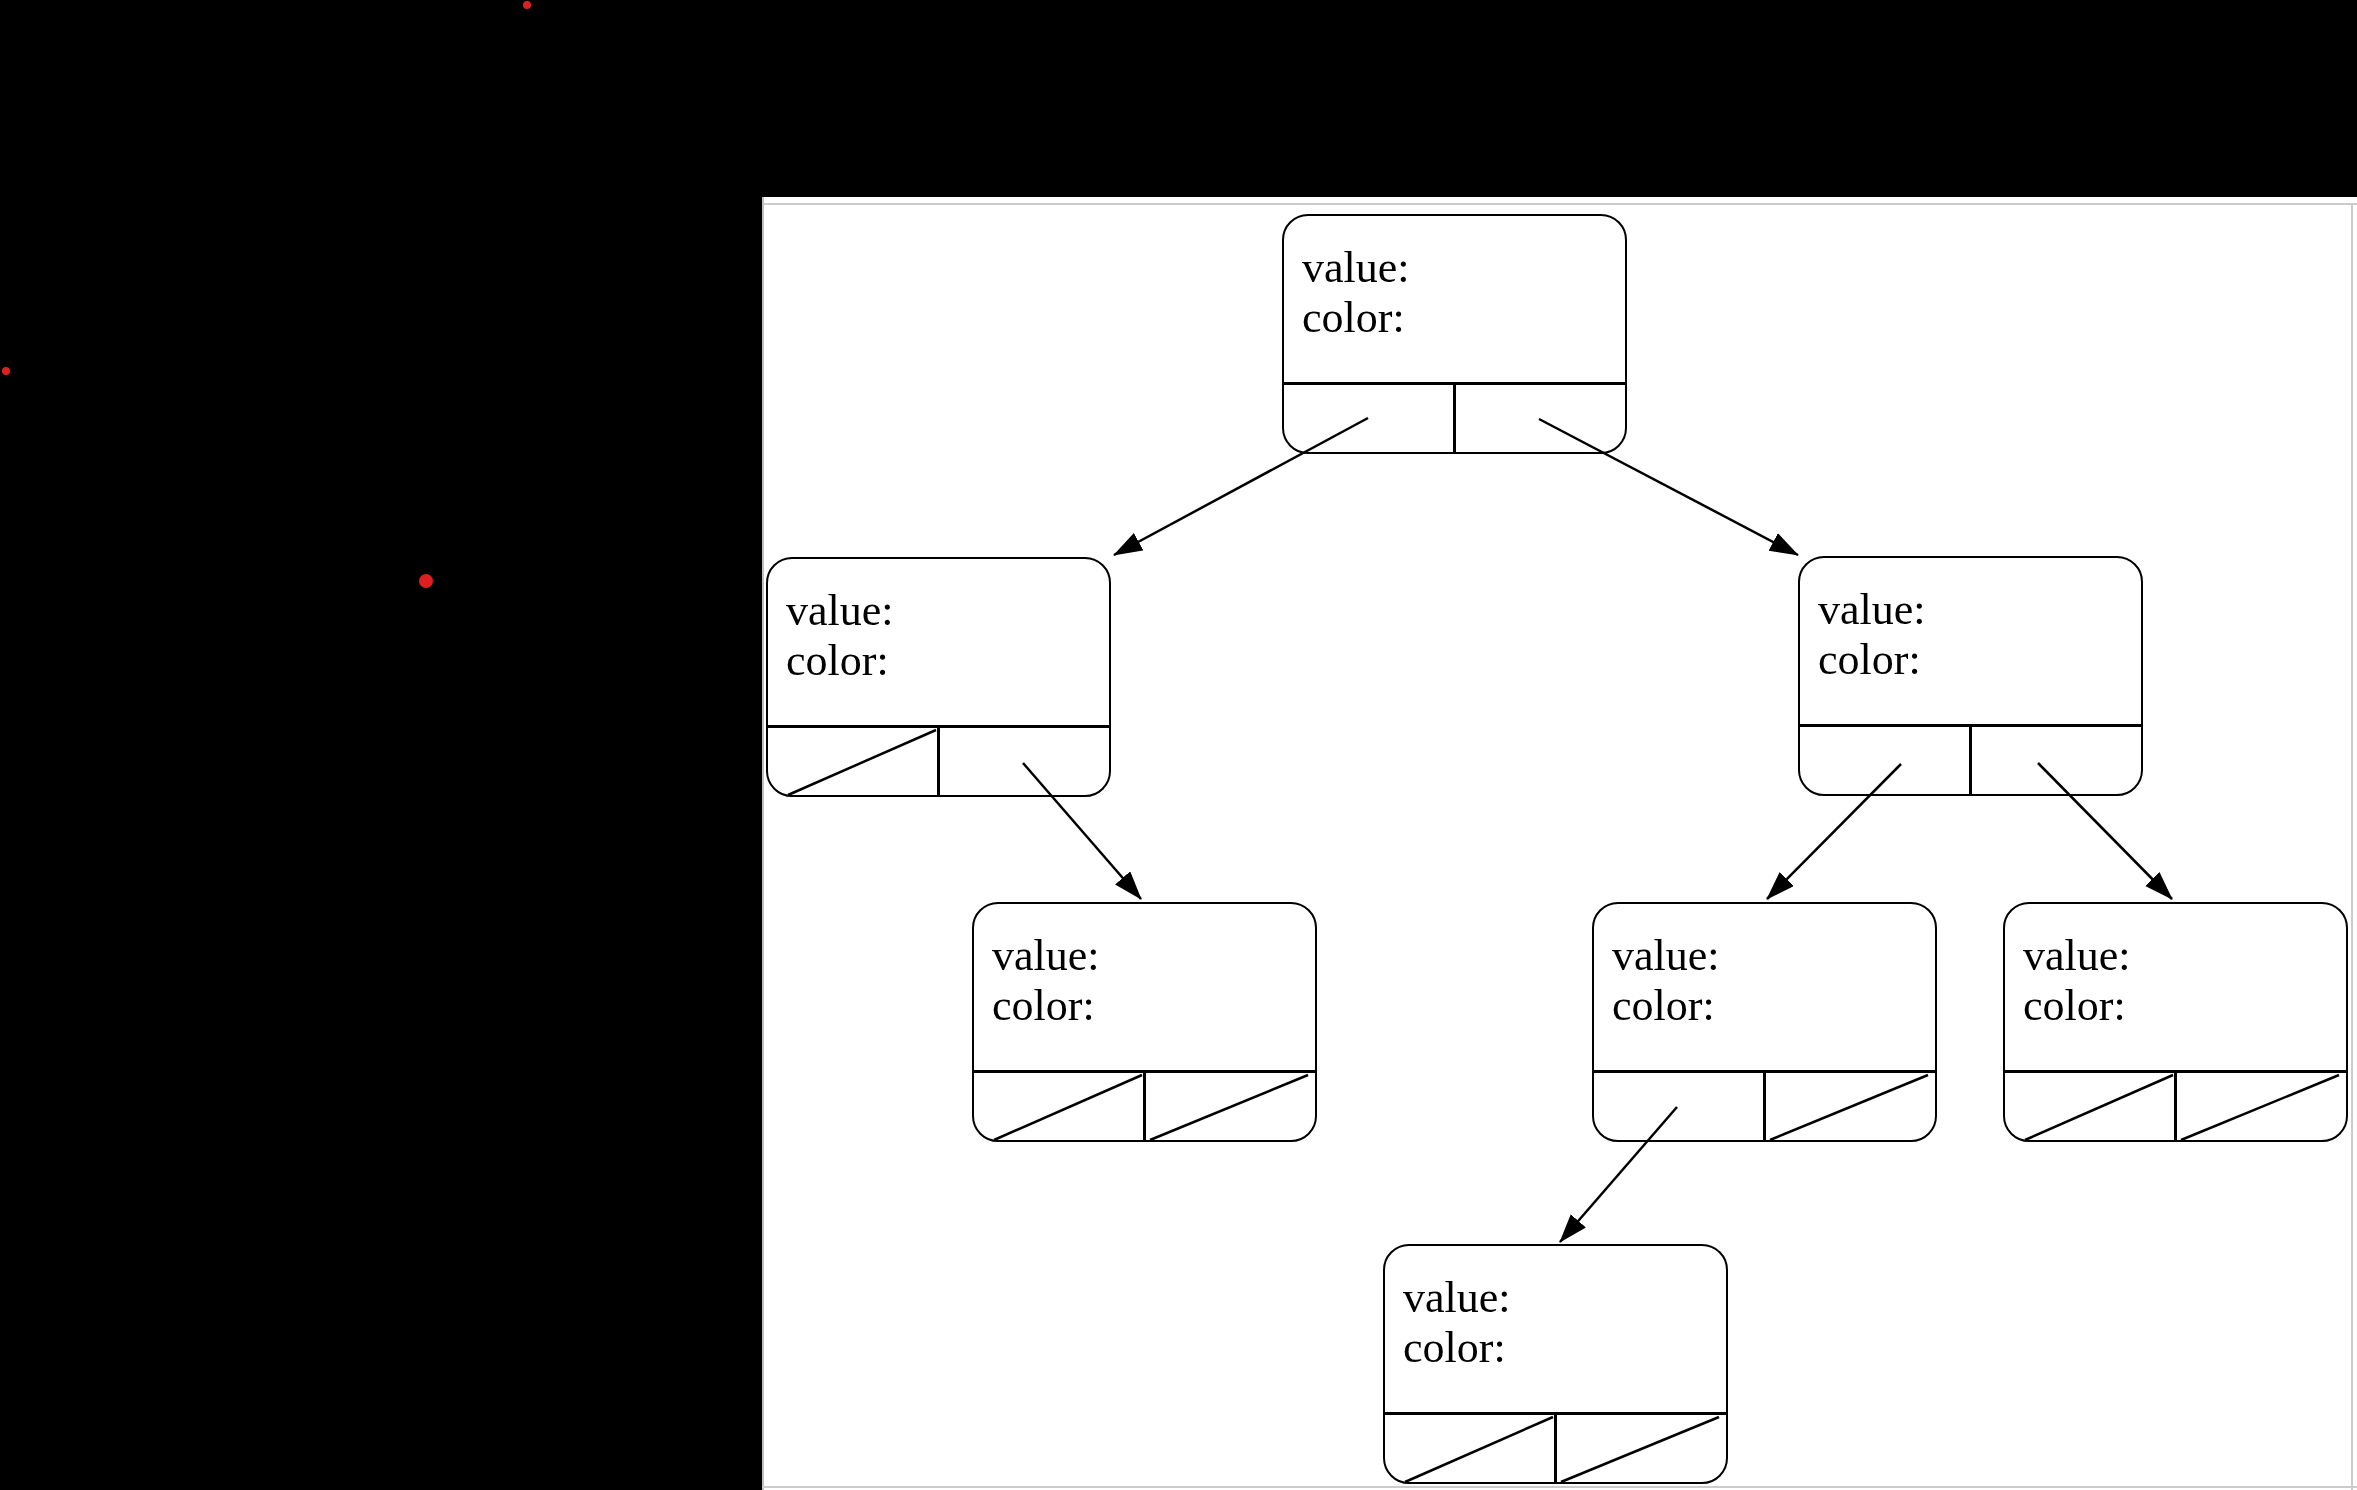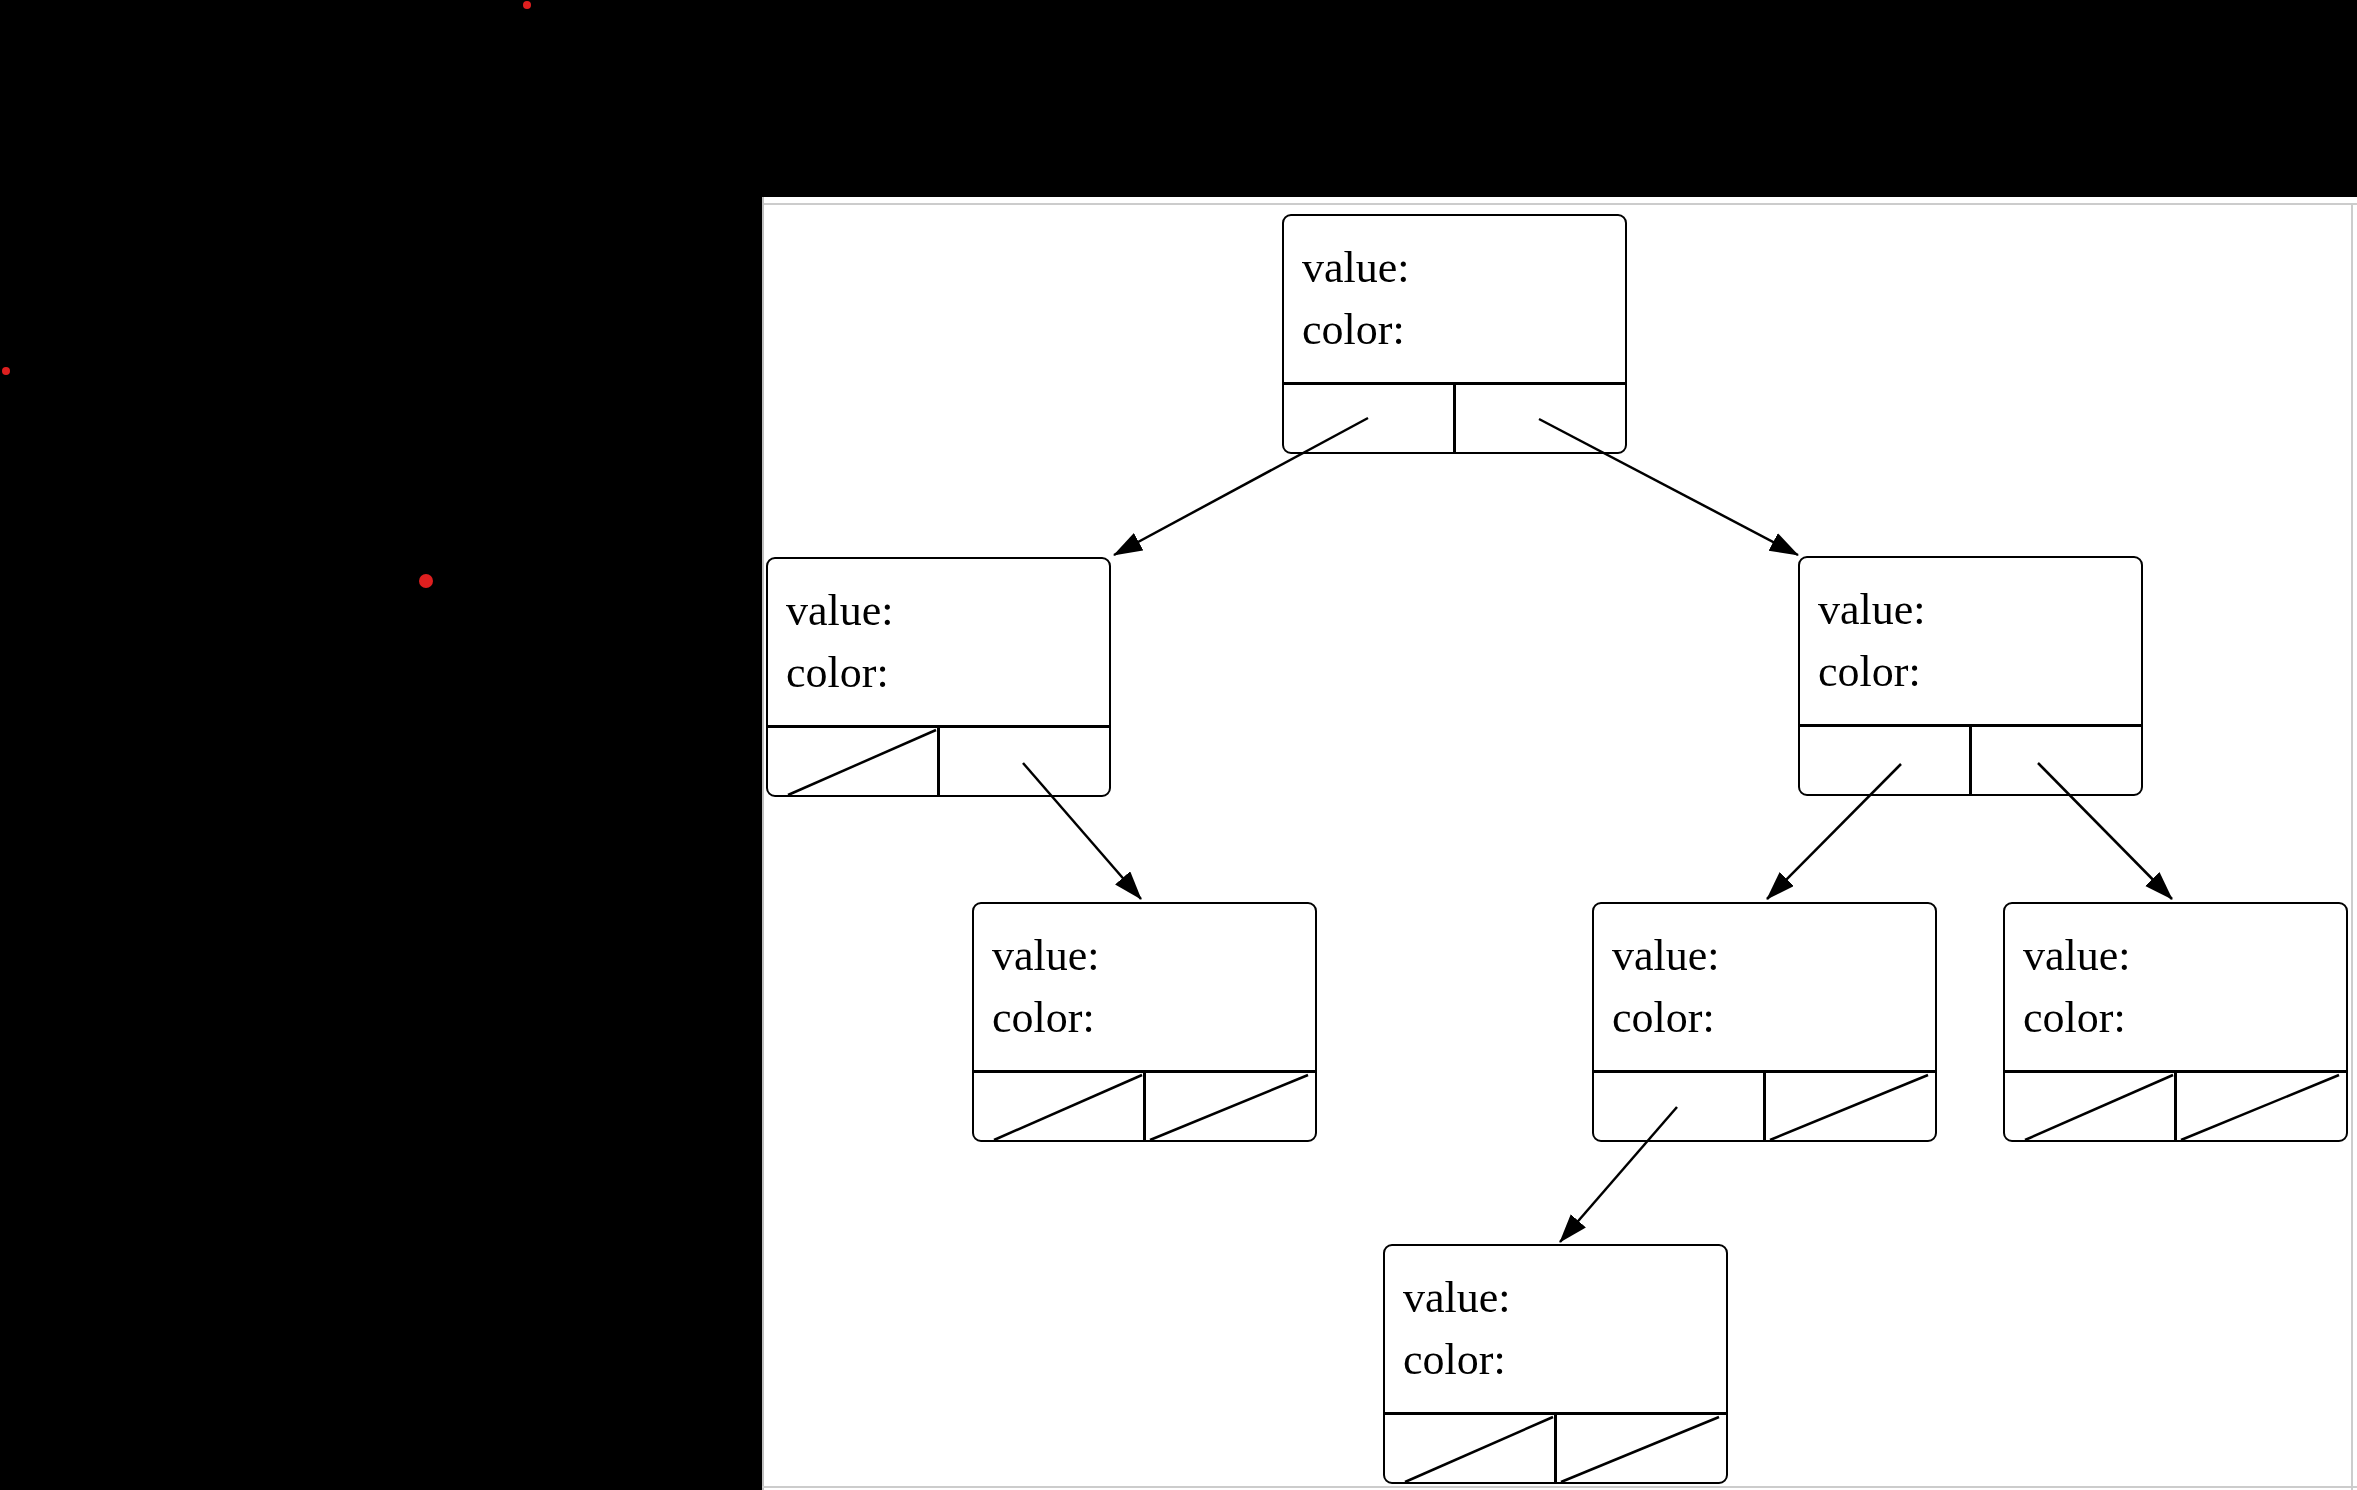--- a/index.html
+++ b/index.html
@@ -24,29 +24,29 @@
   }
   .pline{position:absolute;background:#cccccc;}
   .pline.top{left:0;top:6px;right:0;height:2px;}
   .pline.left{left:0;top:0;bottom:0;width:2px;background:#bfbfbf;}
   .pline.right{right:4px;top:6px;bottom:0;width:2px;}
   .pline.bottom{left:0;bottom:2px;right:0;height:2px;}
 
   
   .node{
     position:absolute;width:345px;height:240px;box-sizing:border-box;
-    border:2.5px solid #000;border-radius:9px;overflow:hidden;
+    border:2.5px solid #000;border-radius:26px;overflow:hidden;
     background:transparent;
   }
   .lbl{
     position:absolute;left:18px;font-size:44px;line-height:44px;color:#000;
     white-space:nowrap;
   }
   .lbl.v{top:30px;}
-  .lbl.c{top:92px;}
+  .lbl.c{top:80px;}
   .prow{
     position:absolute;left:0;right:0;bottom:0;height:70px;box-sizing:border-box;
     border-top:3.5px solid #000;display:flex;
   }
   .cell{flex:1;}
   .cell.lc{border-right:3px solid #000;}
 
   svg.overlay{position:absolute;left:0;top:0;pointer-events:none;}
   .edge{stroke:#000;stroke-width:2.5;}
   .nullslash{stroke:#000;stroke-width:2.5;}

